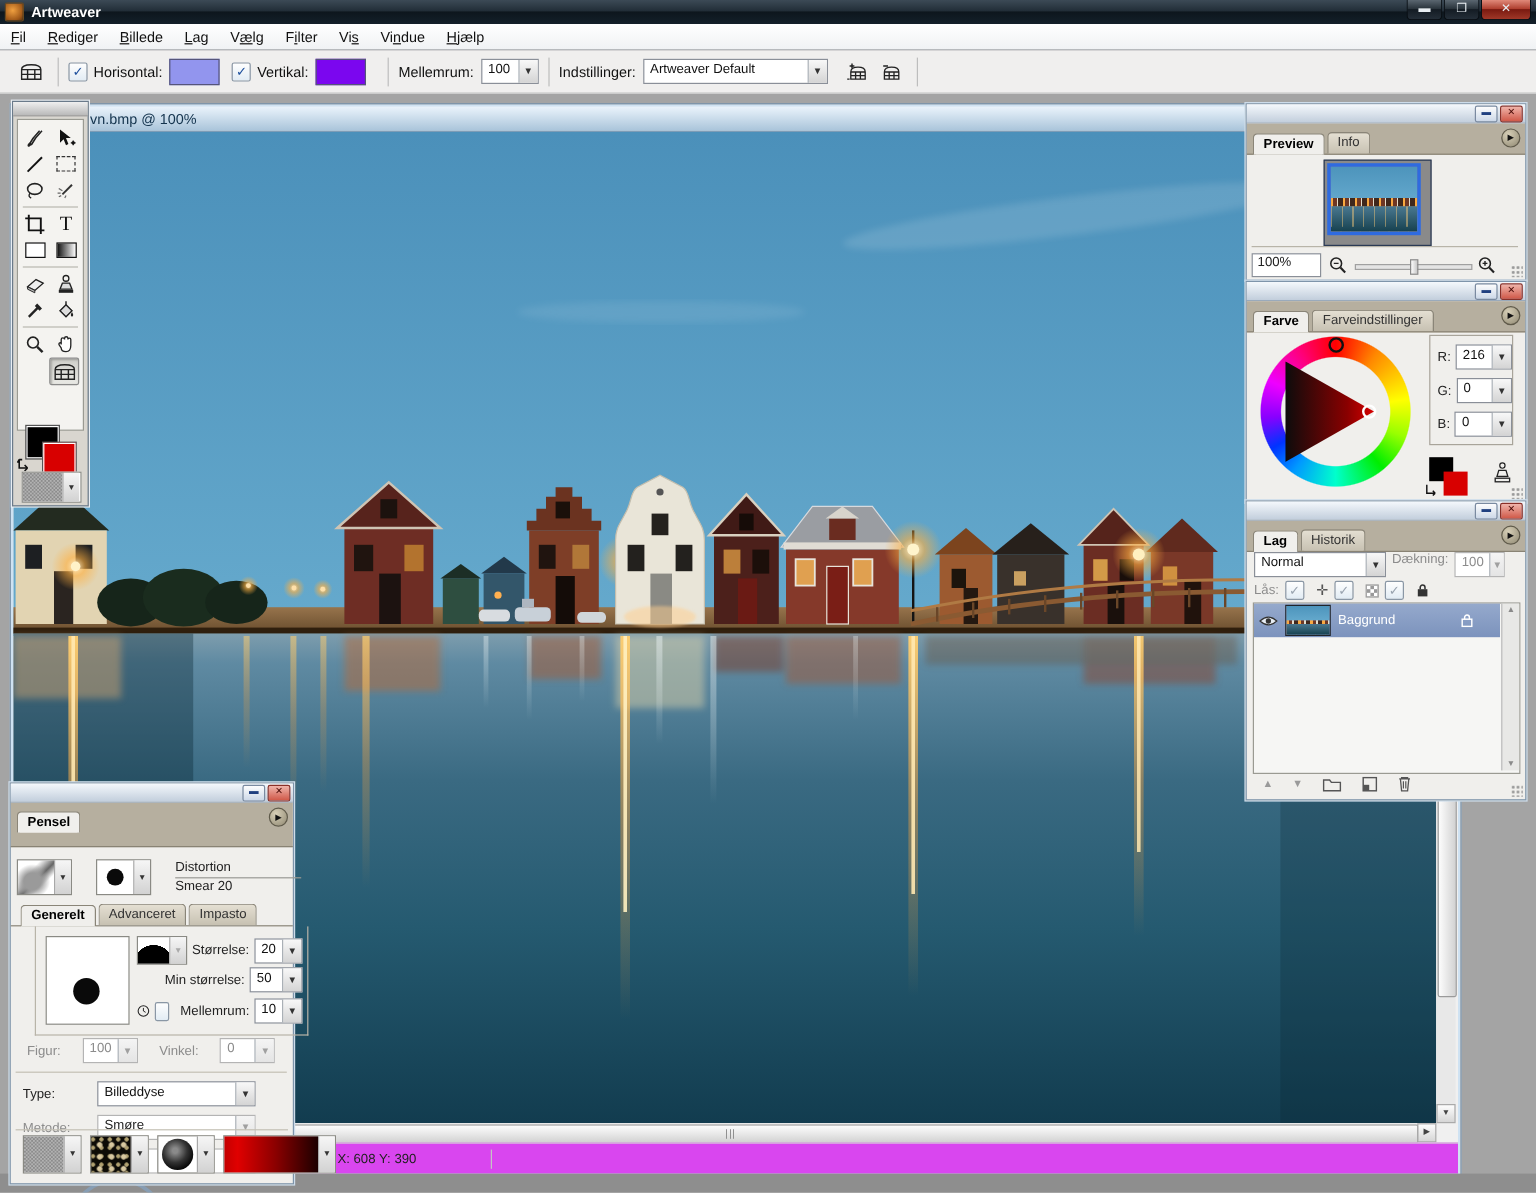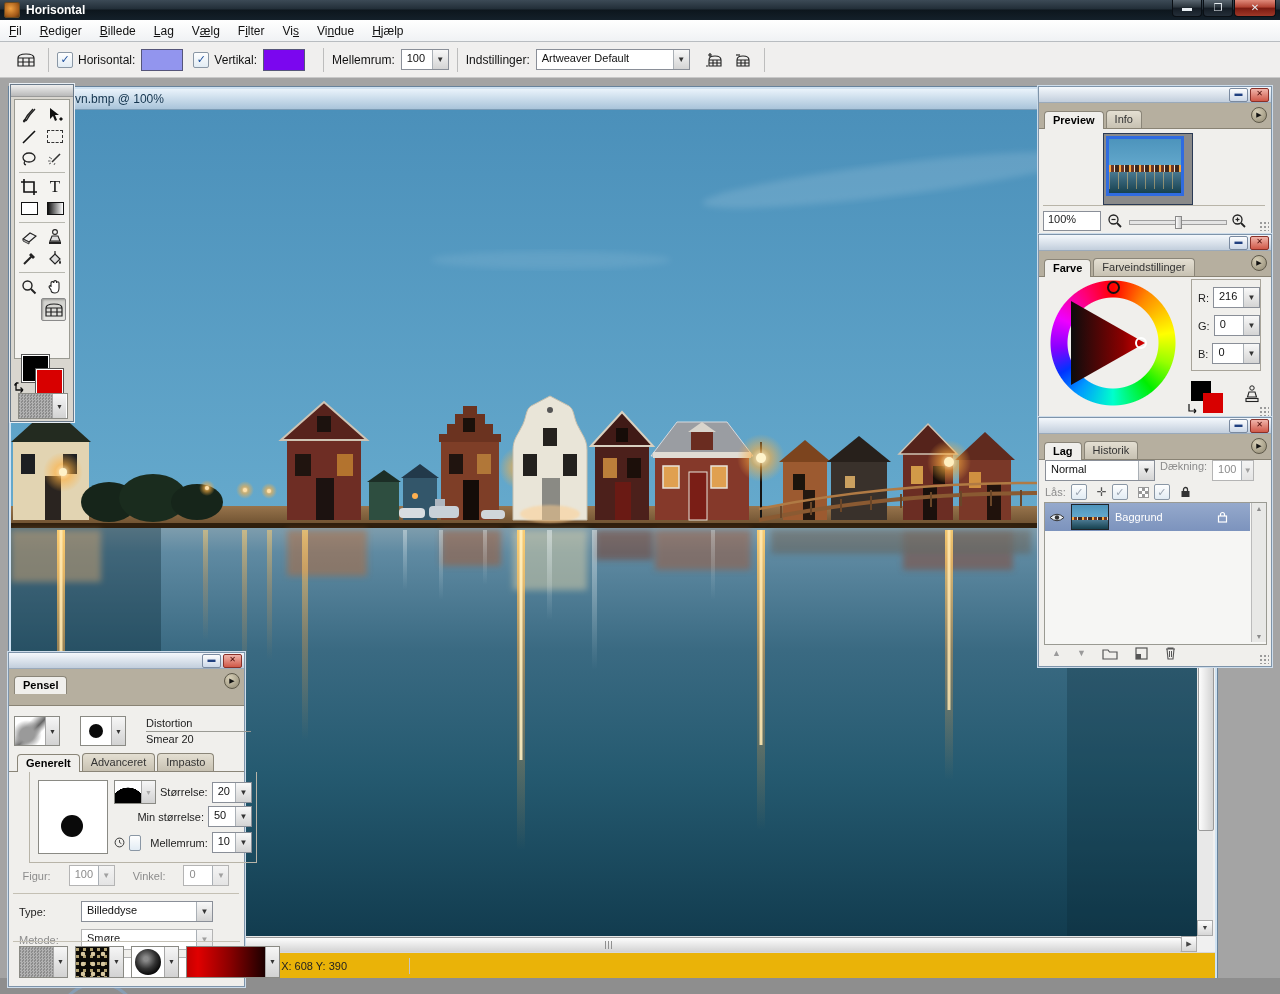--- a/index.html
+++ b/index.html
@@ -45,21 +45,21 @@
     border:1px solid #aaa;box-sizing:border-box;font-size:7px;color:#444;text-align:center;line-height:14px}
   .vthumb{position:absolute;left:1px;top:17px;width:14px;height:702px;border:1px solid #9a9a9a;
     background:linear-gradient(90deg,#fdfdfd,#d2d2d2);border-radius:2px}
   .hscroll{position:absolute;left:2px;top:849px;width:1186px;height:16px;background:#e8e8e8}
   .harrow{position:absolute;top:0;width:16px;height:16px;background:linear-gradient(#fdfdfd,#d6d6d6);
     border:1px solid #aaa;box-sizing:border-box;font-size:7px;color:#444;text-align:center;line-height:14px}
   .hthumb{position:absolute;left:17px;top:1px;width:1152px;height:14px;border:1px solid #9a9a9a;
     background:linear-gradient(#fdfdfd,#d2d2d2);border-radius:2px}
   .hgrip{position:absolute;left:50%;top:3px;width:8px;height:8px;
     background:repeating-linear-gradient(90deg,#909090 0 1px,transparent 1px 3px)}
-  .statusbar{position:absolute;left:2px;top:865px;width:1204px;height:25px;background:#eab308;
+  .statusbar{position:absolute;left:2px;top:865px;width:1204px;height:25px;background:#d946ef;
     border-top:1px solid #d8d8d8;display:flex;align-items:center;font-size:11px;color:#222}
   .sb-fly{margin-left:254px;font-size:8px;color:#111}
   .sb-text{margin-left:10px}
   .sb-div{width:1px;height:16px;background:#c4c4c4;margin-left:62px}
   
   .panel{position:absolute;background:#f0efec;border:1px solid #7e94aa;box-shadow:0 0 0 1px #cddcea;z-index:5;font-size:11px;color:#222}
   .ptitle{height:15px;background:linear-gradient(#f4f8fc,#c2cedc);border-bottom:1px solid #9aaabb;
     display:flex;justify-content:flex-end;align-items:center;gap:2px;padding:0 2px}
   .wbtn{width:17px;height:12px;border:1px solid #7a8aa0;background:linear-gradient(#fdfdfd,#ccd8e8);
     font-size:8px;line-height:10px;text-align:center;color:#204080;border-radius:2px}
@@ -170,21 +170,21 @@
   .graylbl{color:#8c8c8c}
   svg.ic{display:block}
 </style>
 </head>
 <body>
 
 <div class="screen">
 
   <div class="titlebar">
     <div class="appicon"></div>
-    <span>Horisontal</span>
+    <span>Artweaver</span>
     <div class="wcaps">
       <div class="wcap">▬</div>
       <div class="wcap">❐</div>
       <div class="wcap close">✕</div>
     </div>
   </div>
 
   <div class="menubar">
     <span class="menuitem"><u>F</u>il</span>
     <span class="menuitem"><u>R</u>ediger</span>

